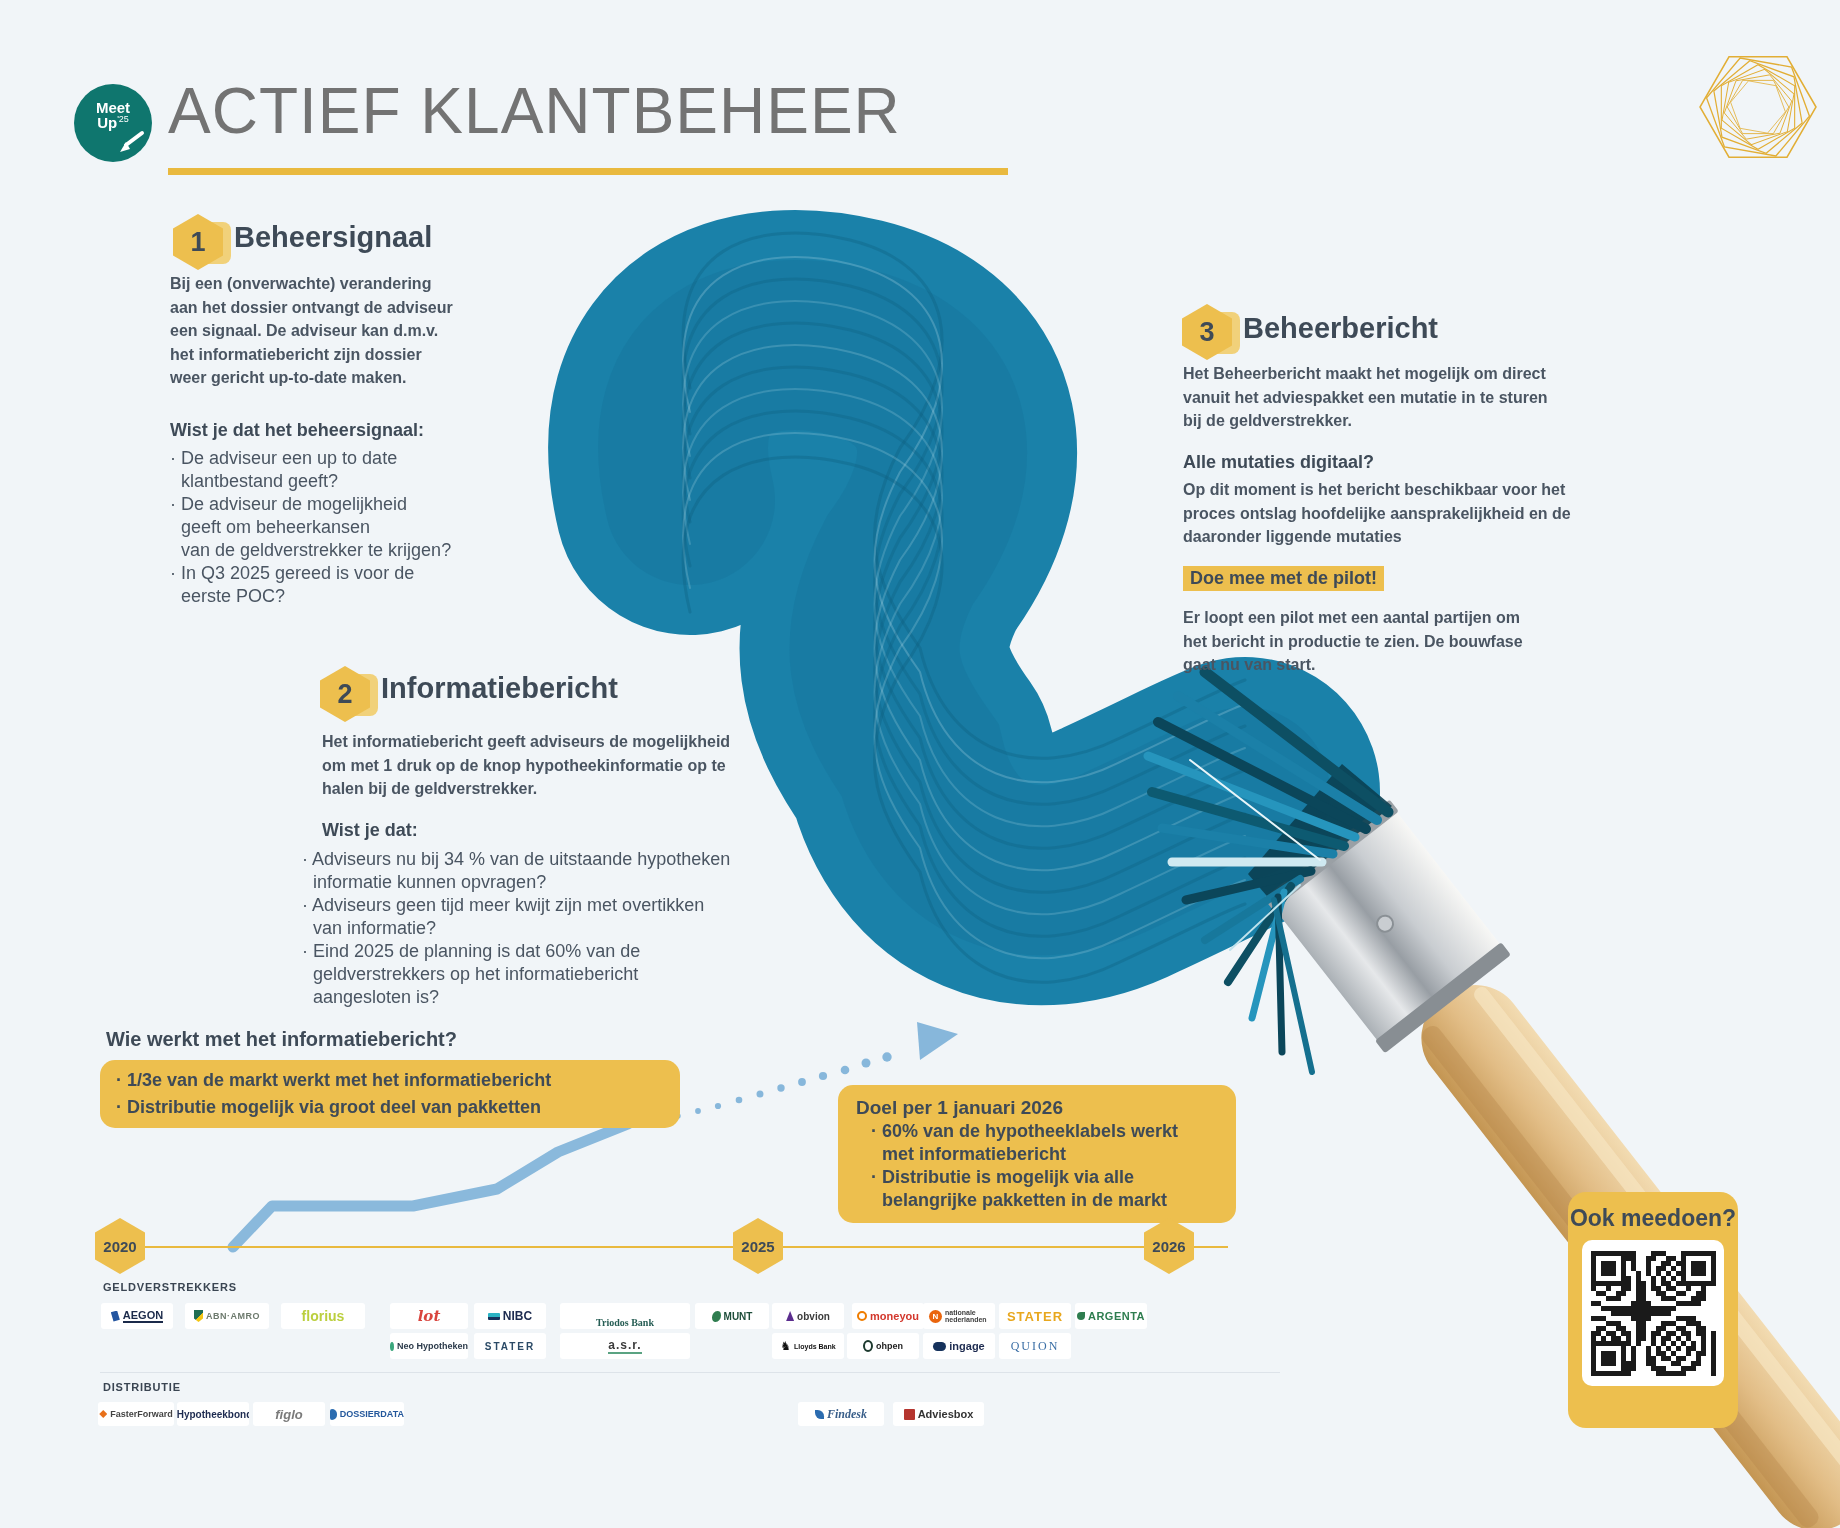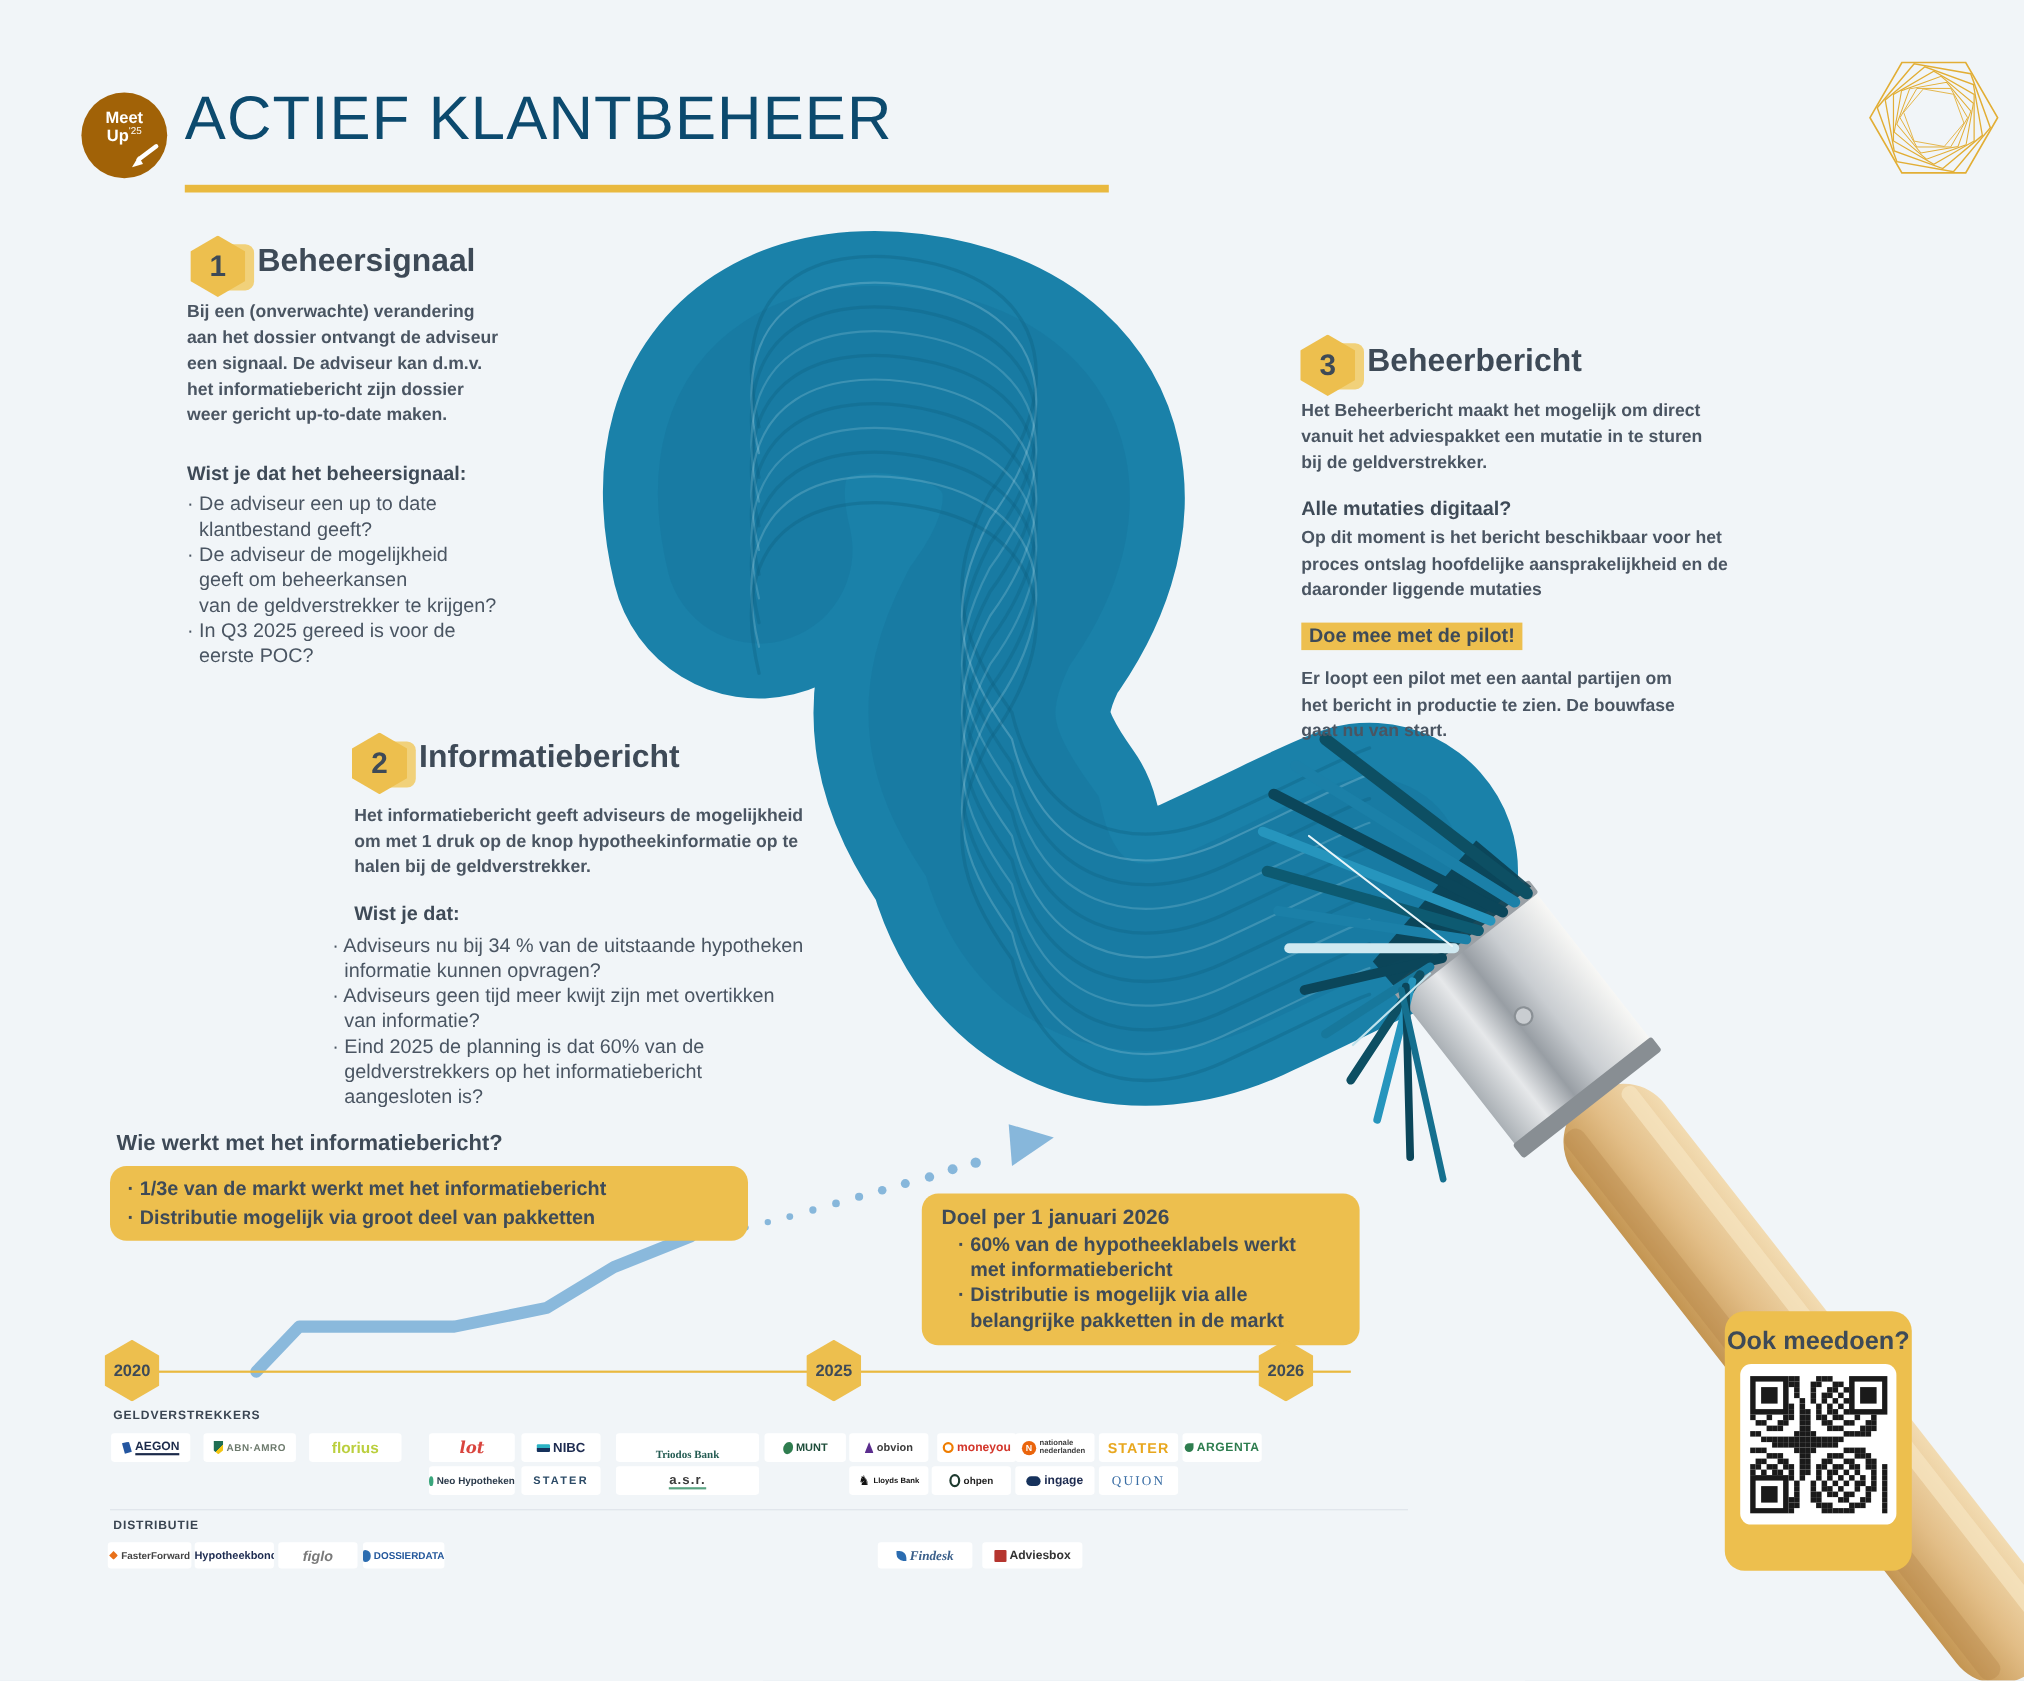--- a/index.html
+++ b/index.html
@@ -2,26 +2,26 @@
 <html><head>
 <meta charset="utf-8">
 <style>
   html,body{margin:0;padding:0;background:#e8edf2;}
   .canvas{position:relative;width:1840px;height:1528px;background:#F1F5F8;overflow:hidden;
           font-family:"Liberation Sans",sans-serif;color:#4A5562;}
   .abs{position:absolute;}
   .art{position:absolute;left:0;top:0;z-index:1;}
   .txt{z-index:2;}
   
-  .badge{left:74px;top:84px;width:78px;height:78px;border-radius:50%;background:#a16207;color:#fff;
+  .badge{left:74px;top:84px;width:78px;height:78px;border-radius:50%;background:#0f766e;color:#fff;
          text-align:center;line-height:1.0;padding-top:16px;box-sizing:border-box;z-index:3;}
   .badge .b1{font-weight:700;font-size:15px;display:block;}
   .badge .b2{font-weight:700;font-size:15px;}
   .badge .b3{font-size:9px;vertical-align:super;}
-  .title{left:168px;top:74px;font-size:56px;font-weight:400;color:#0c4a6e;letter-spacing:1px;white-space:nowrap;}
+  .title{left:168px;top:74px;font-size:64px;font-weight:400;color:#737373;letter-spacing:1px;white-space:nowrap;}
   .underline{left:168px;top:168px;width:840px;height:7px;background:#E9B93F;}
   
   .hexnum{width:50px;height:56px;background:#EDBF4E;clip-path:polygon(50% 0,100% 26%,100% 74%,50% 100%,0 74%,0 26%);
           display:flex;align-items:center;justify-content:center;font-weight:700;font-size:27px;color:#3E4A57;}
   .hexwrap{z-index:2;}
   .hexwrap::before{content:"";position:absolute;left:14px;top:8px;width:44px;height:42px;background:#F1D17A;border-radius:8px;z-index:-1;}
   .sectitle{font-weight:700;font-size:29px;color:#3E4A57;white-space:nowrap;}
   .ln{font-size:16px;line-height:23.5px;white-space:nowrap;font-weight:bold;}
   .bl{font-size:18px;line-height:23px;white-space:nowrap;}
   .bl.c{padding-left:11px;}

